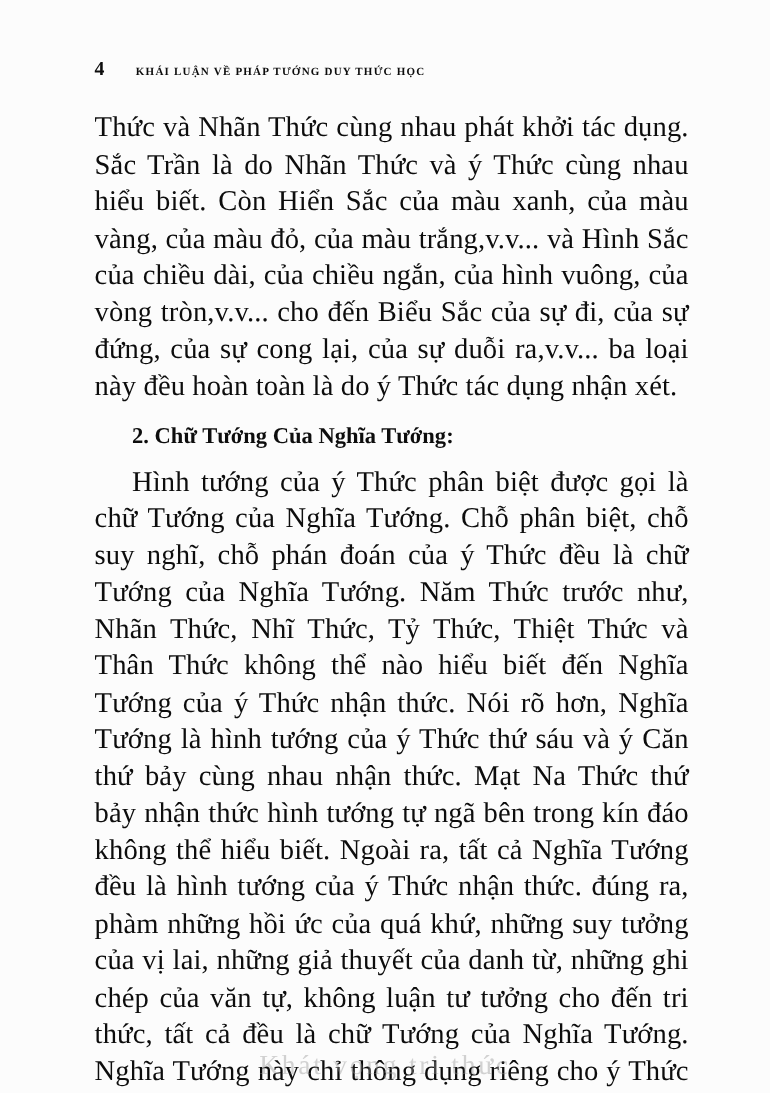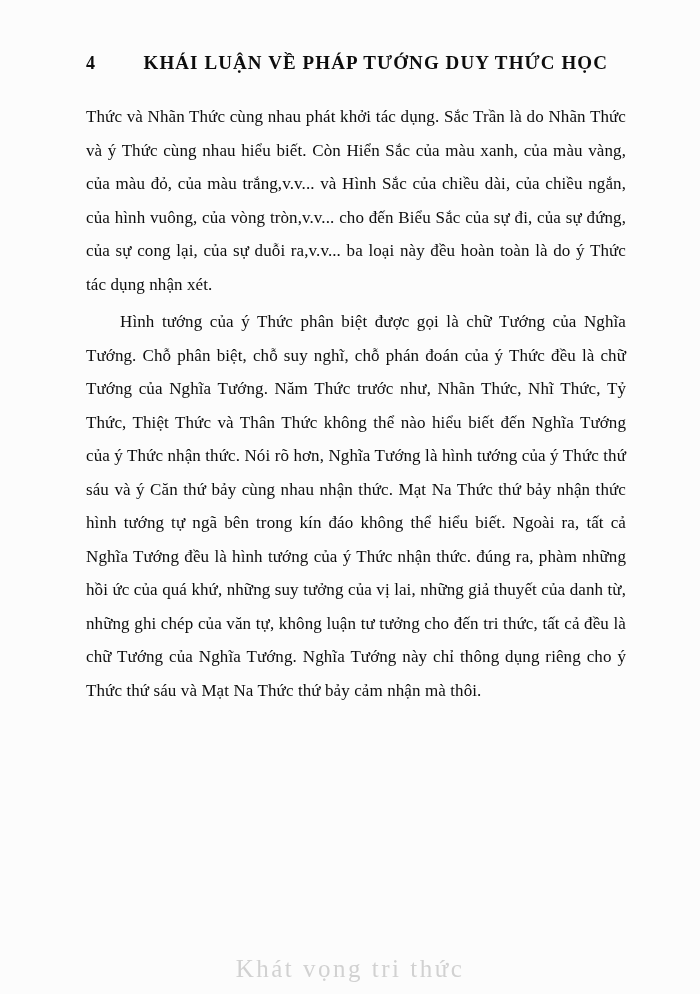--- a/index.html
+++ b/index.html
@@ -35,26 +35,25 @@
   }
   .folio {
     font-family: "Liberation Serif", serif;
     font-weight: bold;
     font-size: 18px;
     letter-spacing: 0.5px;
   }
   .head-title {
     font-family: "Liberation Serif", serif;
     font-weight: bold;
-    font-size: 19px;
+    font-size: 10px;
     letter-spacing: 1.1px;
-    margin-left: 20px;
   }
   .body-text {
-    font-size: 17px;
+    font-size: 26px;
     line-height: 33.5px;
     text-align: justify;
     text-justify: inter-word;
     margin: 0 0 4px 0;
     letter-spacing: 0.1px;
   }
   .body-text.indent {
     text-indent: 34px;
   }
   .section-heading {
@@ -99,20 +98,21 @@
 <div class="page">
   <div class="page-inner">
 
     <div class="running-head">
       <span class="folio">4</span>
       <span class="head-title">KHÁI LUẬN VỀ PHÁP TƯỚNG DUY THỨC HỌC</span>
     </div>
 
     <p class="body-text">Thức và Nhãn Thức cùng nhau phát khởi tác dụng. Sắc Trần là do Nhãn Thức và ý Thức cùng nhau hiểu biết. Còn Hiển Sắc của màu xanh, của màu vàng, của màu đỏ, của màu trắng,v.v... và Hình Sắc của chiều dài, của chiều ngắn, của hình vuông, của vòng tròn,v.v... cho đến Biểu Sắc của sự đi, của sự đứng, của sự cong lại, của sự duỗi ra,v.v... ba loại này đều hoàn toàn là do ý Thức tác dụng nhận xét.</p>
 
+    <h2 class="section-heading">2. Chữ Tướng Của Nghĩa Tướng:</h2>
 
     <p class="body-text indent">Hình tướng của ý Thức phân biệt được gọi là chữ Tướng của Nghĩa Tướng. Chỗ phân biệt, chỗ suy nghĩ, chỗ phán đoán của ý Thức đều là chữ Tướng của Nghĩa Tướng. Năm Thức trước như, Nhãn Thức, Nhĩ Thức, Tỷ Thức, Thiệt Thức và Thân Thức không thể nào hiểu biết đến Nghĩa Tướng của ý Thức nhận thức. Nói rõ hơn, Nghĩa Tướng là hình tướng của ý Thức thứ sáu và ý Căn thứ bảy cùng nhau nhận thức. Mạt Na Thức thứ bảy nhận thức hình tướng tự ngã bên trong kín đáo không thể hiểu biết. Ngoài ra, tất cả Nghĩa Tướng đều là hình tướng của ý Thức nhận thức. đúng ra, phàm những hồi ức của quá khứ, những suy tưởng của vị lai, những giả thuyết của danh từ, những ghi chép của văn tự, không luận tư tưởng cho đến tri thức, tất cả đều là chữ Tướng của Nghĩa Tướng. Nghĩa Tướng này chỉ thông dụng riêng cho ý Thức thứ sáu và Mạt Na Thức thứ bảy cảm nhận mà thôi.</p>
 
 
 
   </div>
 
   <div class="watermark">
     <div class="wm-sub">Khát vọng tri thức</div>
   </div>

